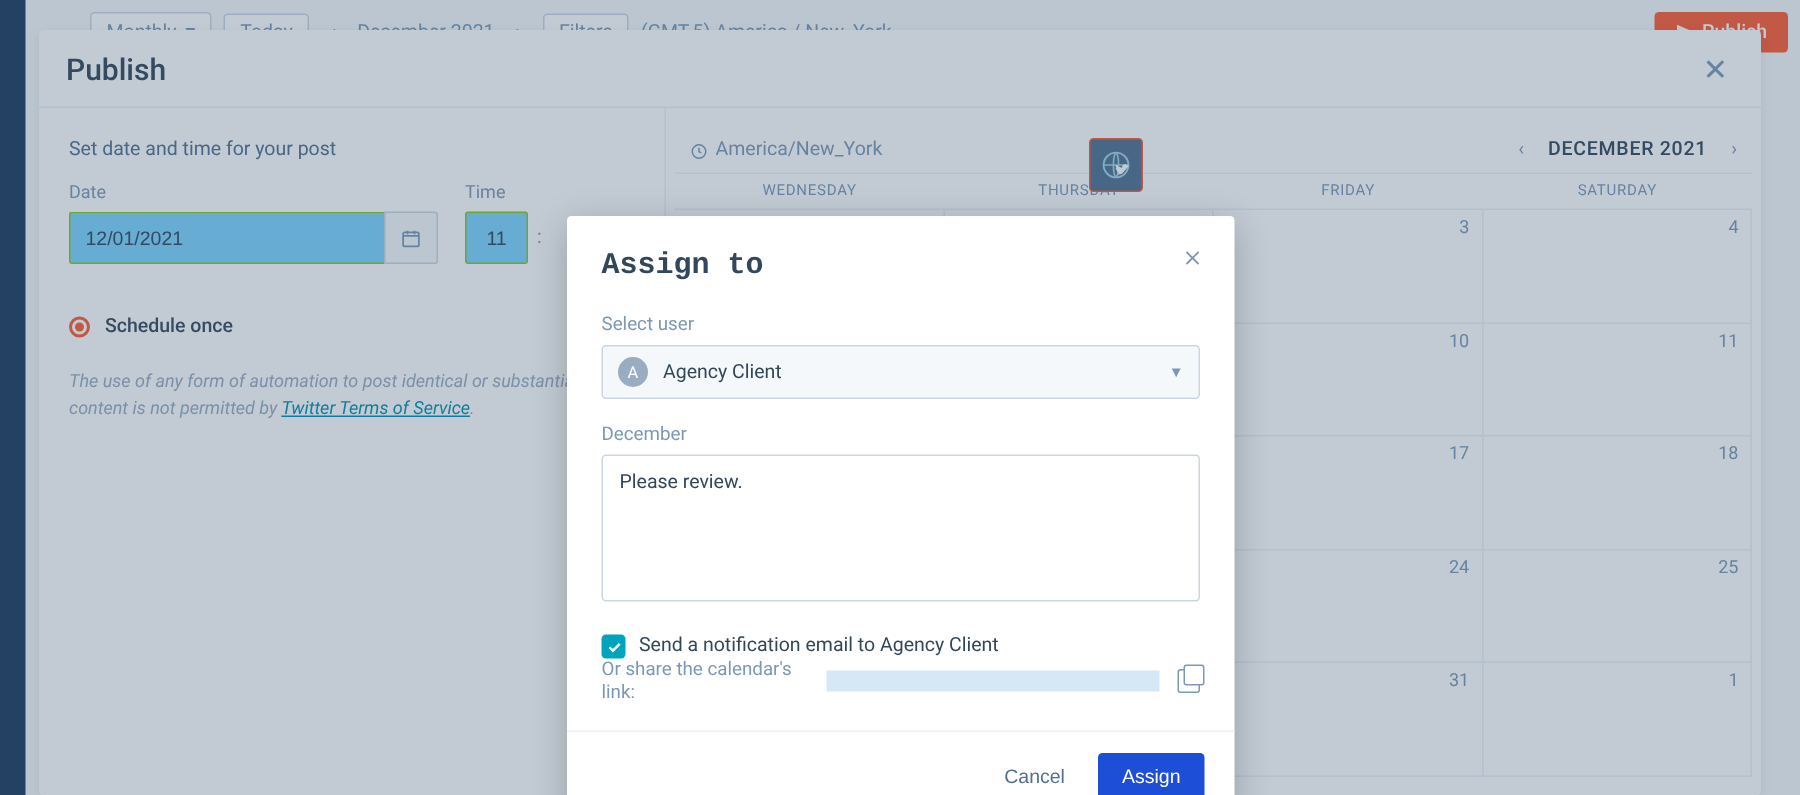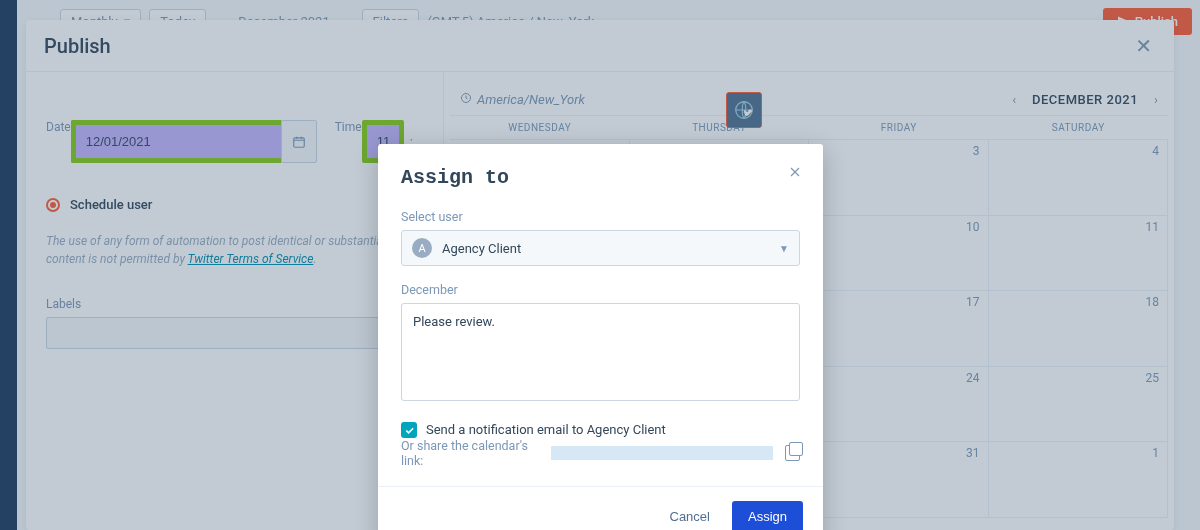--- a/index.html
+++ b/index.html
@@ -20,43 +20,43 @@
   .panel-header { position:absolute; top:0; left:0; right:0; height:52px; border-bottom:1px solid #eaf0f6; display:flex; align-items:center; padding:0 18px; }
   .panel-header h1 { margin:0; font-size:20px; font-weight:500; color:#33475b; }
   .panel-close { margin-left:auto; color:#7c98b6; font-size:20px; cursor:pointer; padding:4px; }
 
   .panel-body { position:absolute; top:52px; left:0; right:0; bottom:0; display:flex; }
   .left-col { width:418px; border-right:1px solid #eaf0f6; padding:20px 20px; }
   .right-col { flex:1; padding:12px 6px; display:flex; flex-direction:column; }
 
   .section-title { color:#516f90; font-size:13px; margin-bottom:14px; }
   .form-row { display:flex; gap:18px; }
-  .form-group { display:flex; flex-direction:row;margin-top:28px; }
+  .form-group { display:flex; flex-direction:column; }
   .form-label { color:#7c98b6; font-size:12px; margin-bottom:6px; }
-  .input { border:5px solid #84cc16; border-radius:2px; background:#c4b5fd; padding:9px 10px; font-size:13px; color:#33475b; }
+  .input { border:1px solid #84cc16; border-radius:2px; background:#7dd3fc; padding:9px 10px; font-size:13px; color:#33475b; }
   .date-wrap { display:flex; }
   .date-input { width:210px; border-right:none; border-radius:2px 0 0 2px; }
   .date-icon { width:36px; border:1px solid #cbd6e2; border-radius:0 2px 2px 0; background:#f5f8fa; display:flex; align-items:center; justify-content:center; color:#7c98b6; }
   .time-input { width:42px; text-align:center; }
   .time-colon { display:flex; align-items:center; color:#7c98b6; }
 
   .radio-row { display:flex; align-items:center; gap:10px; margin-top:34px; }
   .radio { width:14px; height:14px; border-radius:50%; border:2px solid #ff5c35; display:flex; align-items:center; justify-content:center; }
   .radio::after { content:""; width:6px; height:6px; background:#ff5c35; border-radius:50%; }
   .radio-label { font-weight:500; color:#33475b; }
 
   .fineprint { margin-top:20px; color:#99acc2; font-style:italic; font-size:12px; line-height:1.5; }
   .fineprint a { color:#0091ae; }
 
   .labels-block { margin-top:28px; }
   .labels-input { margin-top:6px; height:32px; border:1px solid #cbd6e2; border-radius:2px; background:#f5f8fa; }
 
   
   .cal-controls { display:flex; align-items:center; padding:8px 10px; color:#7c98b6; font-size:13px; gap:8px; }
-  .tz-label { display:flex; align-items:flex-start; gap:5px;font-style:italic; }
+  .tz-label { display:flex; align-items:flex-end; gap:5px; }
   .month-nav { margin-left:auto; display:flex; align-items:center; gap:16px; }
   .month-label { color:#33475b; font-weight:500; letter-spacing:0.5px; }
   .cal-grid { flex:1; display:grid; grid-template-columns:repeat(4,1fr); grid-auto-rows:1fr; border-top:1px solid #eaf0f6; }
   .cal-head { font-size:10px; color:#7c98b6; letter-spacing:0.5px; text-align:center; padding:6px 0; border-bottom:1px solid #eaf0f6; }
   .cal-cell { border-right:1px solid #eaf0f6; border-bottom:1px solid #eaf0f6; position:relative; }
   .cal-cell .num { position:absolute; top:4px; right:8px; font-size:12px; color:#7c98b6; }
   .cal-event { position:absolute; top:22px; left:0; width:36px; height:14px; background:#00a4bd; border-radius:0 2px 2px 0; }
   .cal-icon { position:absolute; top:20px; right:412px; width:36px; height:36px; border:1px solid #ff5c35; border-radius:3px; background:#516f90; display:flex; align-items:center; justify-content:center; color:#9fd4e3; }
   .cal-icon svg{ width:22px; height:22px; }
 
@@ -111,20 +111,21 @@
     </div>
   </div>
 
   <div class="panel">
     <div class="panel-header">
       <h1>Publish</h1>
       <span class="panel-close">✕</span>
     </div>
     <div class="panel-body">
       <div class="left-col">
+        <div class="section-title">Set date and time for your post</div>
         <div class="form-row">
           <div class="form-group">
             <span class="form-label">Date</span>
             <div class="date-wrap">
               <input class="input date-input" value="12/01/2021" style="">
               <div class="date-icon">
                 <svg width="14" height="14" viewBox="0 0 24 24" fill="none" stroke="currentColor" stroke-width="2">
                     <rect x="3" y="5" width="18" height="16" rx="2"></rect>
                     <path d="M3 9h18M8 3v4M16 3v4"></path>
                   </svg>
@@ -135,32 +136,28 @@
             <span class="form-label">Time</span>
             <div style="display:flex;gap:6px;">
               <input class="input time-input" value="11" style="">
               <span class="time-colon">:</span>
             </div>
           </div>
         </div>
 
         <div class="radio-row">
           <span class="radio"></span>
-          <span class="radio-label">Schedule user</span>
+          <span class="radio-label">Schedule once</span>
         </div>
 
         <div class="fineprint">
           <span>The use of any form of automation to post identical or substantially simil</span><br>
           <span>content is not permitted by </span><a href="#">Twitter Terms of Service</a><span>.</span>
         </div>
 
-        <div class="labels-block">
-          <span class="form-label">Labels</span>
-          <div class="labels-input"></div>
-        </div>
       </div>
 
       <div class="right-col" style="position:relative;">
         <div class="cal-icon">
           <svg viewBox="0 0 24 24" fill="currentColor">
               <circle cx="12" cy="12" r="9" fill="none" stroke="currentColor" stroke-width="1.4"></circle>
               <path d="M12 3c2.5 2 2.5 16 0 18M12 3c-2.5 2-2.5 16 0 18M3 12h18" stroke="currentColor" stroke-width="1.2" fill="none"></path>
               <path d="M17.5 17c-.5 1-3 2.5-5 1.5 1 0 1.5-.3 2-.8-1 0-1.7-.6-2-1.4.3 0 .6 0 .9-.1-1-.2-1.7-1-1.7-2 .3.1.6.2.9.2-.9-.6-1.2-1.8-.6-2.7 1.1 1.3 2.7 2.2 4.5 2.3-.3-1.3.7-2.5 2-2.5.6 0 1.1.2 1.5.6.5-.1.9-.3 1.3-.5-.2.5-.5.9-1 1.2.4 0 .8-.1 1.2-.3-.3.4-.6.8-1 1.1z" fill="#fff"></path>
             </svg>
         </div>

